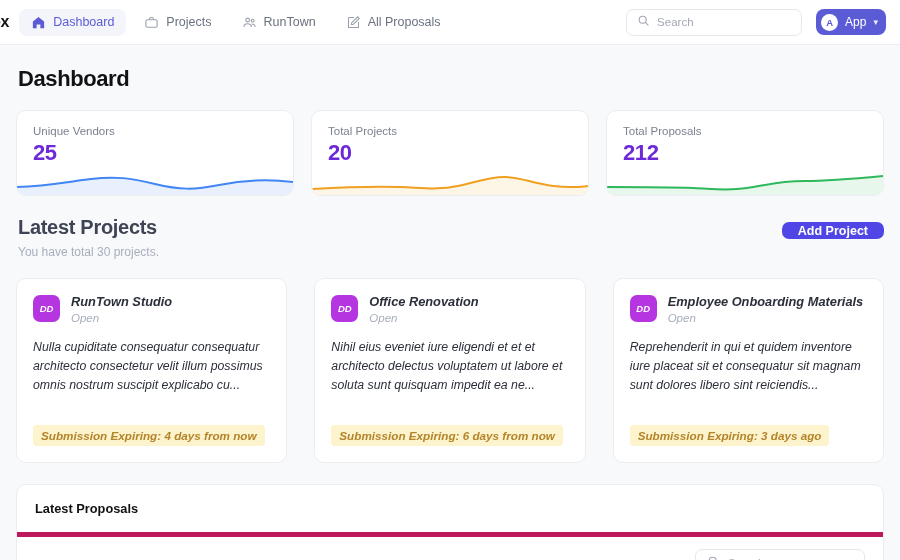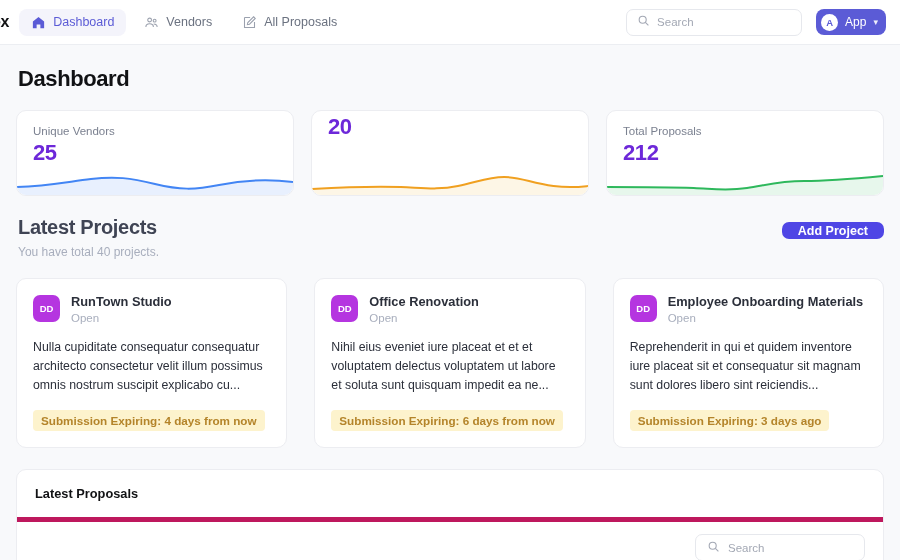--- a/index.html
+++ b/index.html
@@ -166,21 +166,21 @@
     border: none;
     border-radius: 7px;
     height: 17px;
     padding: 0 16px;
     cursor: pointer;
     font-family: inherit;
     margin-right: 0;
   }
 
   
-  .projects { display: flex; gap: 27px; padding-top: 19px; }
+  .projects { display: flex; gap: 27px; padding-top: 19px; font-style: italic; }
   .proj-card {
     flex: 1;
     background: #fff;
     border: 1px solid #ecedf1;
     border-radius: 10px;
     padding: 15px 16px 16px 16px;
     min-height: 156px;
   }
   .proj-head { display: flex; gap: 11px; align-items: flex-start; }
   .avatar {
@@ -206,21 +206,21 @@
     padding-top: 3px;
   }
   .proj-desc {
     font-size: 12.3px;
     color: #2b2f3a;
     line-height: 1.55;
     padding-top: 14px;
   }
   .badge {
     display: inline-block;
-    margin-top: 15px;
+    margin-top: 30px;
     background: #fdf3cd;
     color: #b4842a;
     font-size: 11.7px;
     font-weight: bold;
     border-radius: 4px;
     padding: 4px 8px;
   }
 
   
   .panel {
@@ -273,28 +273,37 @@
     <div class="nav-item active">
       <span class="ico">
         <svg viewBox="0 0 24 24" fill="#5b5bd6">
             <path d="M12 3 3 10.5V21h6v-6h6v6h6V10.5z"></path>
           </svg>
       </span>
       <span>Dashboard</span>
     </div>
     <div class="nav-item">
       <span class="ico">
+        <svg viewBox="0 0 24 24" fill="none" stroke="#9ba1ae" stroke-width="1.8">
+          <rect x="3" y="7.5" width="18" height="12" rx="2.5"></rect>
+            <path d="M9 7.5V6a2 2 0 0 1 2-2h2a2 2 0 0 1 2 2v1.5"></path>
+        </svg>
+      </span>
+      <span>Projects</span>
+    </div>
+    <div class="nav-item">
+      <span class="ico">
         <svg viewBox="0 0 24 24" fill="none" stroke="#9ba1ae" stroke-width="1.7">
           <circle cx="9" cy="8" r="3"></circle>
             <path d="M3 19c0-3.3 2.7-5 6-5s6 1.7 6 5"></path>
           <circle cx="17" cy="9" r="2.3"></circle>
             <path d="M15.5 14.5c3 .2 5.5 1.7 5.5 4.5"></path>
         </svg>
       </span>
-      <span>Vendors</span>
+      <span>RunTown</span>
     </div>
     <div class="nav-item">
       <span class="ico">
         <svg viewBox="0 0 24 24" fill="none" stroke="#9ba1ae" stroke-width="1.7">
           <path d="M4 4h9M4 4v16h16v-9"></path>
             <path d="M18.5 2.8 21.2 5.5 12 14.7l-3.4.7.7-3.4z"></path>
         </svg>
       </span>
       <span>All Proposals</span>
     </div>
@@ -329,20 +338,21 @@
       <div class="stat-value">25</div>
       <div class="spark">
         <svg viewBox="0 0 280 30" preserveAspectRatio="none">
           <path d="M0,22 C30,21 50,17 75,14 C100,11 115,13 140,19 C165,25 180,25 205,20 C230,15 255,14 280,17 L280,30 L0,30 Z" fill="#e8f0fe"></path>
           <path d="M0,22 C30,21 50,17 75,14 C100,11 115,13 140,19 C165,25 180,25 205,20 C230,15 255,14 280,17" fill="none" stroke="#4285f4" stroke-width="2"></path>
         </svg>
       </div>
     </div>
 
     <div class="stat-card">
+      <div class="stat-label">Total Projects</div>
       <div class="stat-value">20</div>
       <div class="spark">
         <svg viewBox="0 0 280 30" preserveAspectRatio="none">
           <path d="M0,24 C35,22 60,21 90,22 C115,23 128,25 148,21 C168,17 178,12 195,12 C212,12 222,18 245,21 C262,23 270,22 280,21 L280,30 L0,30 Z" fill="#fdf6e6"></path>
           <path d="M0,24 C35,22 60,21 90,22 C115,23 128,25 148,21 C168,17 178,12 195,12 C212,12 222,18 245,21 C262,23 270,22 280,21" fill="none" stroke="#f0a020" stroke-width="2"></path>
         </svg>
       </div>
     </div>
 
     <div class="stat-card">
@@ -354,21 +364,21 @@
           <path d="M0,22 C35,22 60,22 88,23 C110,24 122,26 142,23 C162,20 175,16 200,16 C225,16 248,14 280,11" fill="none" stroke="#2eb85c" stroke-width="2"></path>
         </svg>
       </div>
     </div>
 
   </div>
 
   <div class="section-head">
     <div>
       <div class="section-title">Latest Projects</div>
-      <div class="section-sub">You have total 40 projects.</div>
+      <div class="section-sub">You have total 30 projects.</div>
     </div>
     <button class="add-btn">Add Project</button>
   </div>
 
   <div class="projects">
 
     <div class="proj-card">
       <div class="proj-head">
         <div class="avatar">DD</div>
         <div>
@@ -381,21 +391,21 @@
     </div>
 
     <div class="proj-card">
       <div class="proj-head">
         <div class="avatar">DD</div>
         <div>
           <div class="proj-name">Office Renovation</div>
           <div class="proj-status">Open</div>
         </div>
       </div>
-      <div class="proj-desc">Nihil eius eveniet iure placeat et et et voluptatem delectus voluptatem ut labore et soluta sunt quisquam impedit ea ne...</div>
+      <div class="proj-desc">Nihil eius eveniet iure eligendi et et et architecto delectus voluptatem ut labore et soluta sunt quisquam impedit ea ne...</div>
       <span class="badge">Submission Expiring: 6 days from now</span>
     </div>
 
     <div class="proj-card">
       <div class="proj-head">
         <div class="avatar">DD</div>
         <div>
           <div class="proj-name">Employee Onboarding Materials</div>
           <div class="proj-status">Open</div>
         </div>

